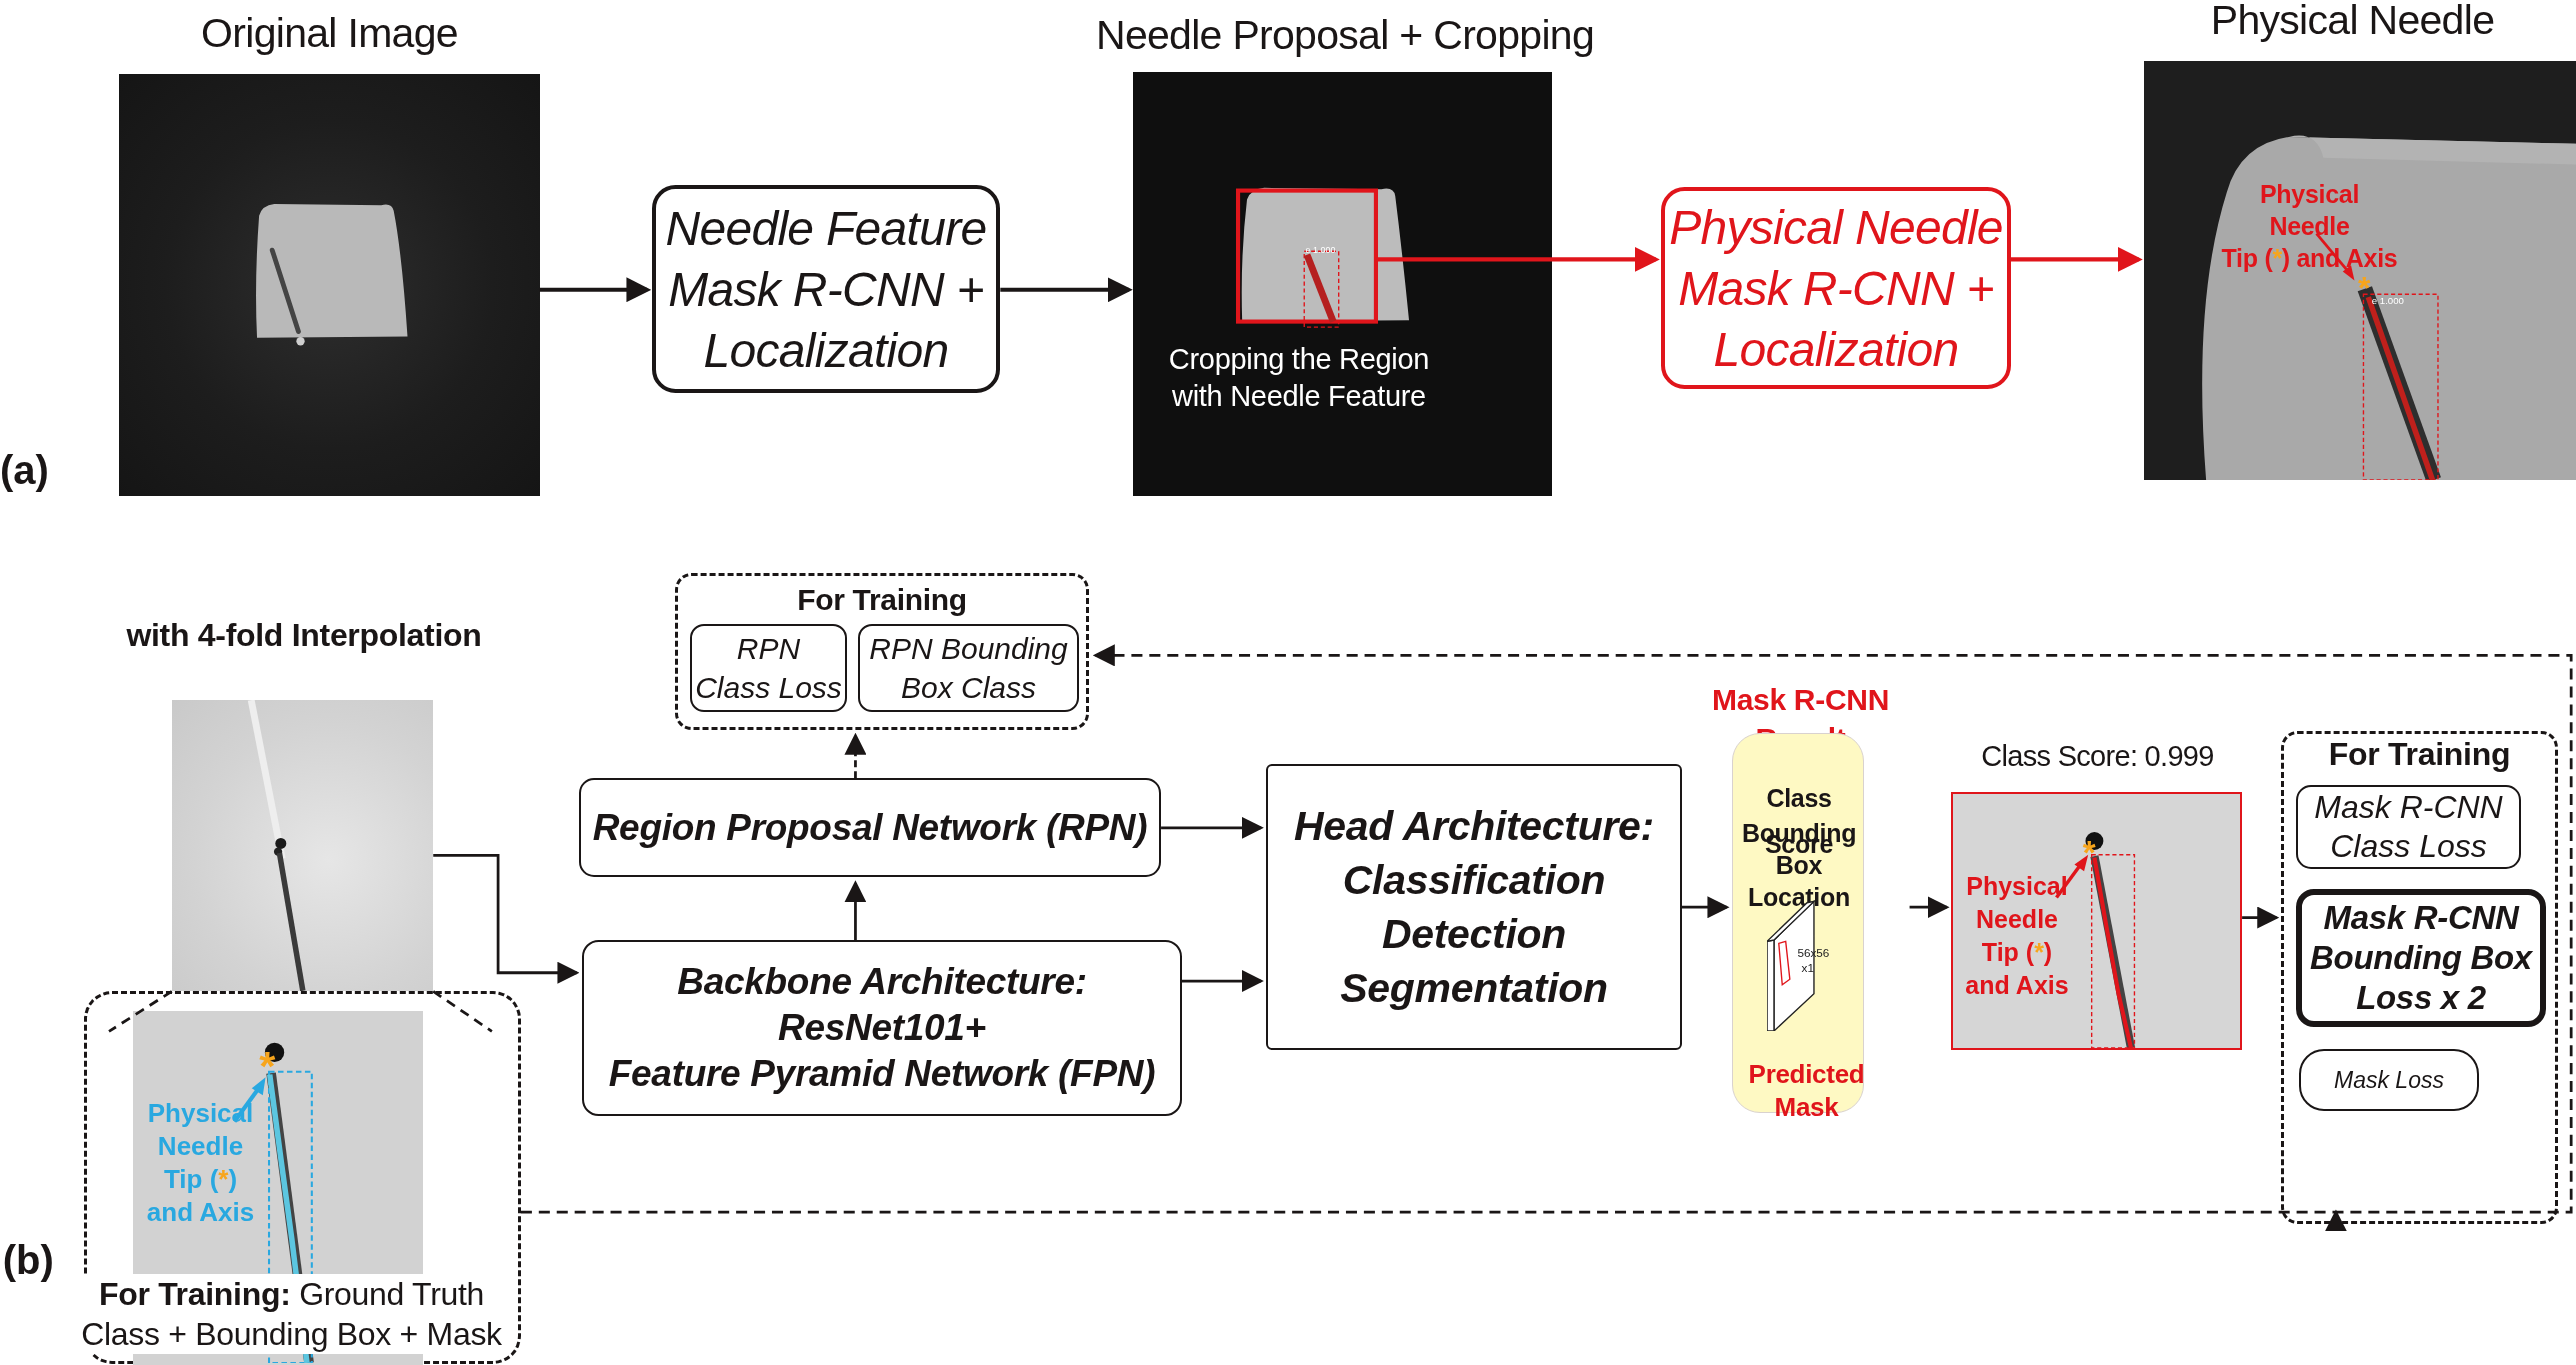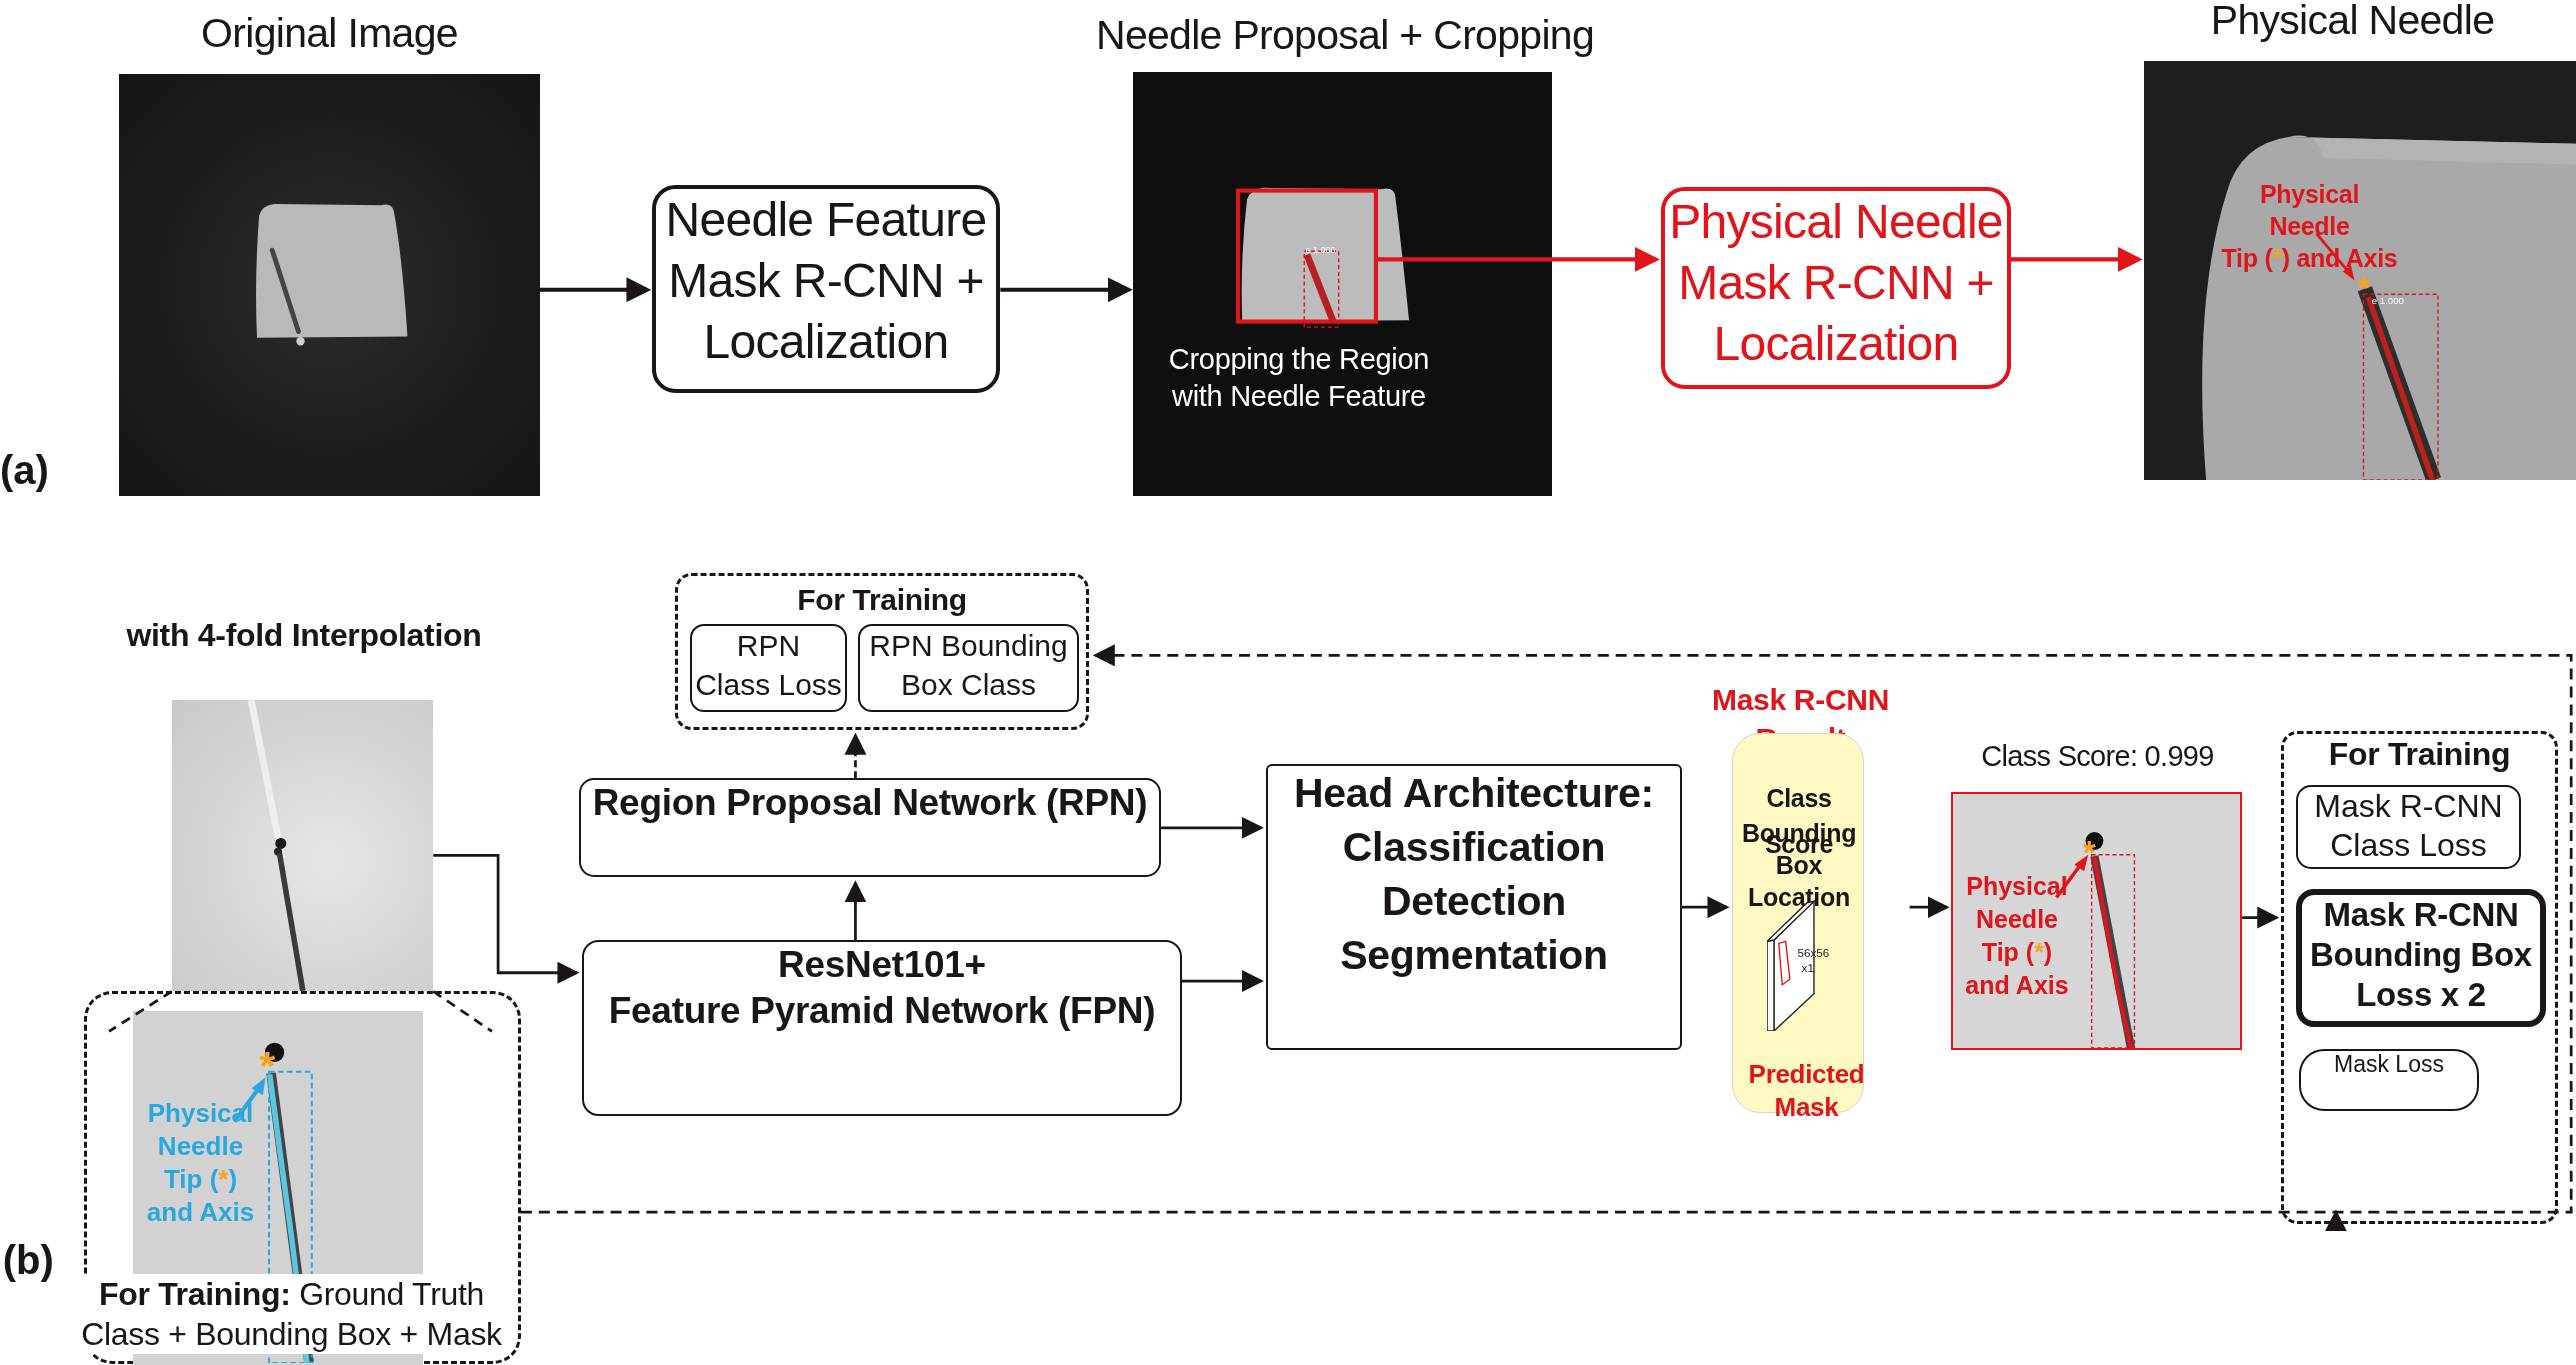--- a/index.html
+++ b/index.html
@@ -1,20 +1,20 @@
 <!DOCTYPE html>
 <html style="font-size:11px"><head>
 <meta charset="utf-8">
 <style>
   html, body { margin:0; padding:0; background:#ffffff; }
   body { width:2576px; height:1366px; position:relative; overflow:hidden; font-family:"Liberation Sans", "DejaVu Sans", sans-serif; color:#1a1616; }
   .abs { position:absolute; }
   .title-light { font-family:"Liberation Sans", sans-serif; font-size:41px; font-weight:400; color:#1a1616; text-align:center; white-space:nowrap; letter-spacing:-0.7px; }
   .panel-label { font-size:40px; font-weight:700; color:#1a1616; }
-  .box { position:absolute; box-sizing:border-box; border:4.1px solid #1a1616; border-radius:23.5px; background:#fff; display:flex; flex-direction:column; align-items:center; text-align:center; }
+  .box { position:absolute; box-sizing:border-box; border:4.1px solid #1a1616; border-radius:23.5px; background:#fff; display:flex; flex-direction:column; align-items:center; justify-content:center; text-align:center;font-style:italic; }
   .box-red { border-color:#e0151b; color:#e0151b; }
   .box-text-lg { font-size:48px; line-height:61px; font-weight:400; letter-spacing:-0.7px; }
   .bold { font-weight:700; }
   .dashbox { position:absolute; box-sizing:border-box; border:3.4px dashed #1a1616; border-radius:16.6px; }
   .img { position:absolute; overflow:hidden; }
   .center { text-align:center; }
   .bx { font-size:37px; line-height:46px; font-weight:700; letter-spacing:-0.3px; }
   .sm { font-size:30px; line-height:39px; }
   .red { color:#e0151b; }
   .blue { color:#29a8e0; }
@@ -125,20 +125,21 @@
 <div class="box" style="left:858px; top:624px; width:221px; height:88px; border-width:2.8px; border-radius:14px;">
   <div class="sm">RPN Bounding</div>
   <div class="sm">Box Class</div>
 </div>
 
 <div class="box bx" style="left:579px; top:778px; width:582px; height:99px; border-width:2.8px; border-radius:15px;">
   <div>Region Proposal Network (RPN)</div>
 </div>
 
 <div class="box bx" style="left:582px; top:940px; width:600px; height:176px; border-width:2.8px; border-radius:16.6px;">
+  <div>Backbone Architecture:</div>
   <div>ResNet101+</div>
   <div>Feature Pyramid Network (FPN)</div>
 </div>
 
 <div class="box bx" style="left:1266px; top:764px; width:416px; height:286px; border-width:2.8px; border-radius:6px; font-size:41px; line-height:54px;">
   <div>Head Architecture:</div>
   <div>Classification</div>
   <div>Detection</div>
   <div>Segmentation</div>
 </div>

